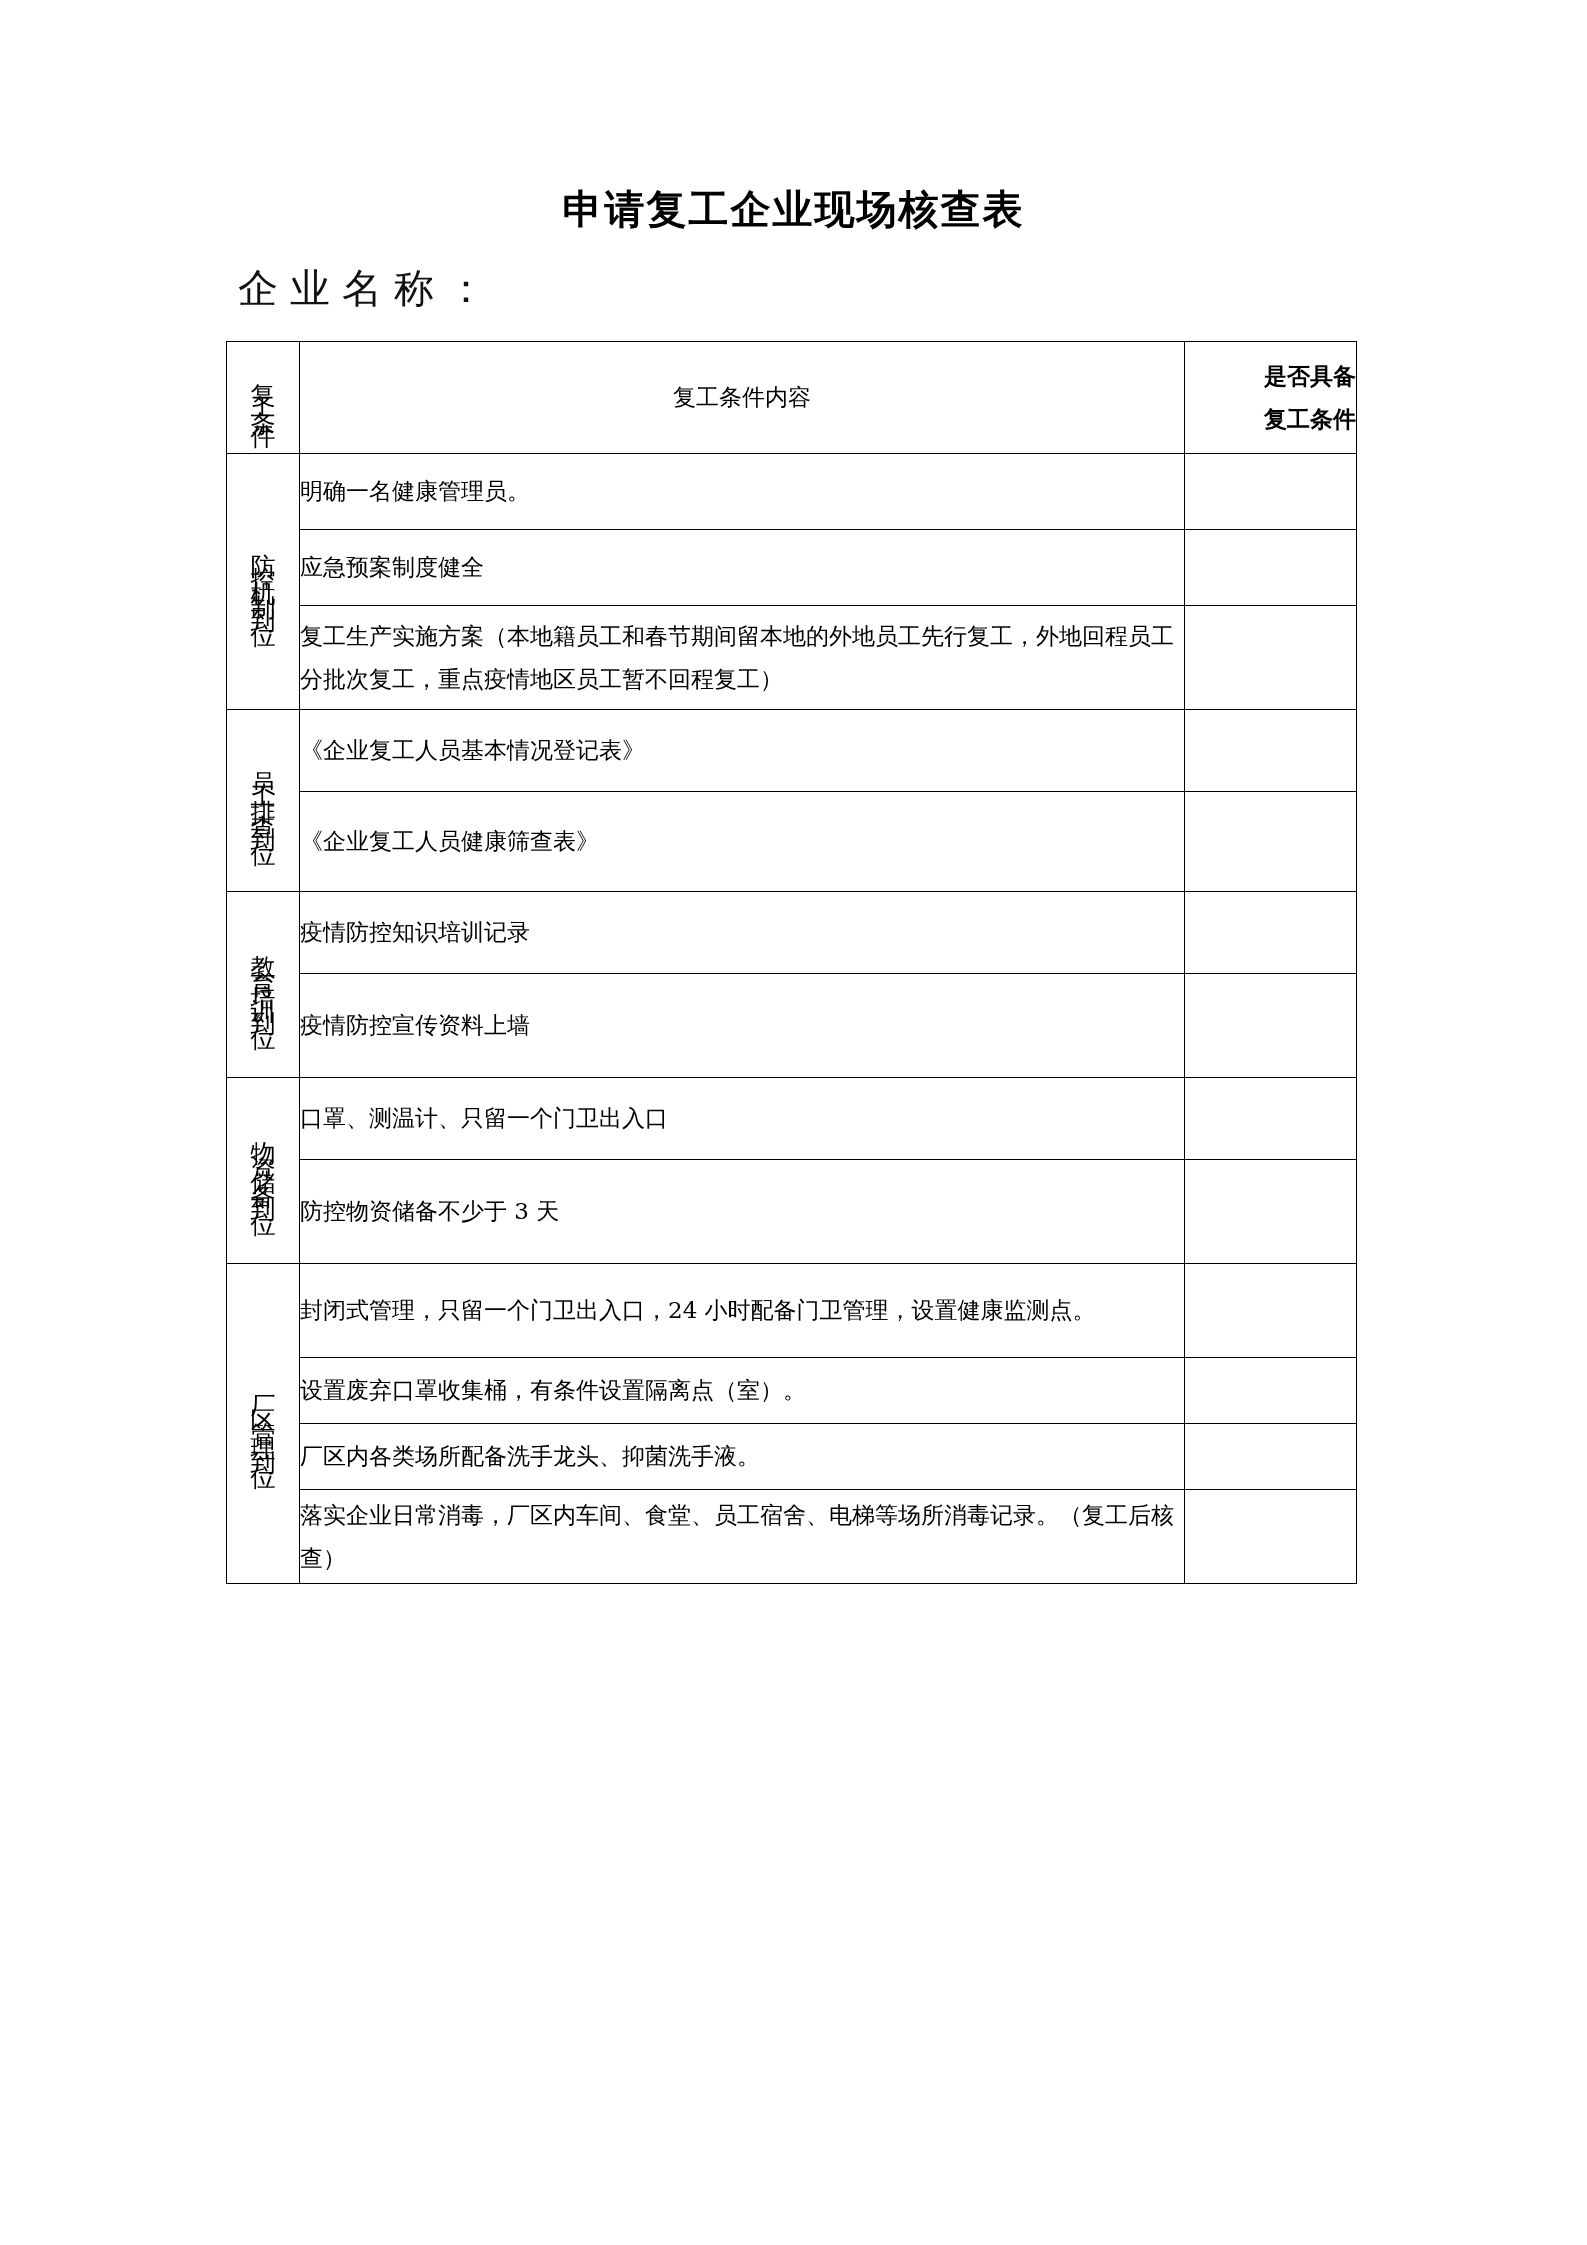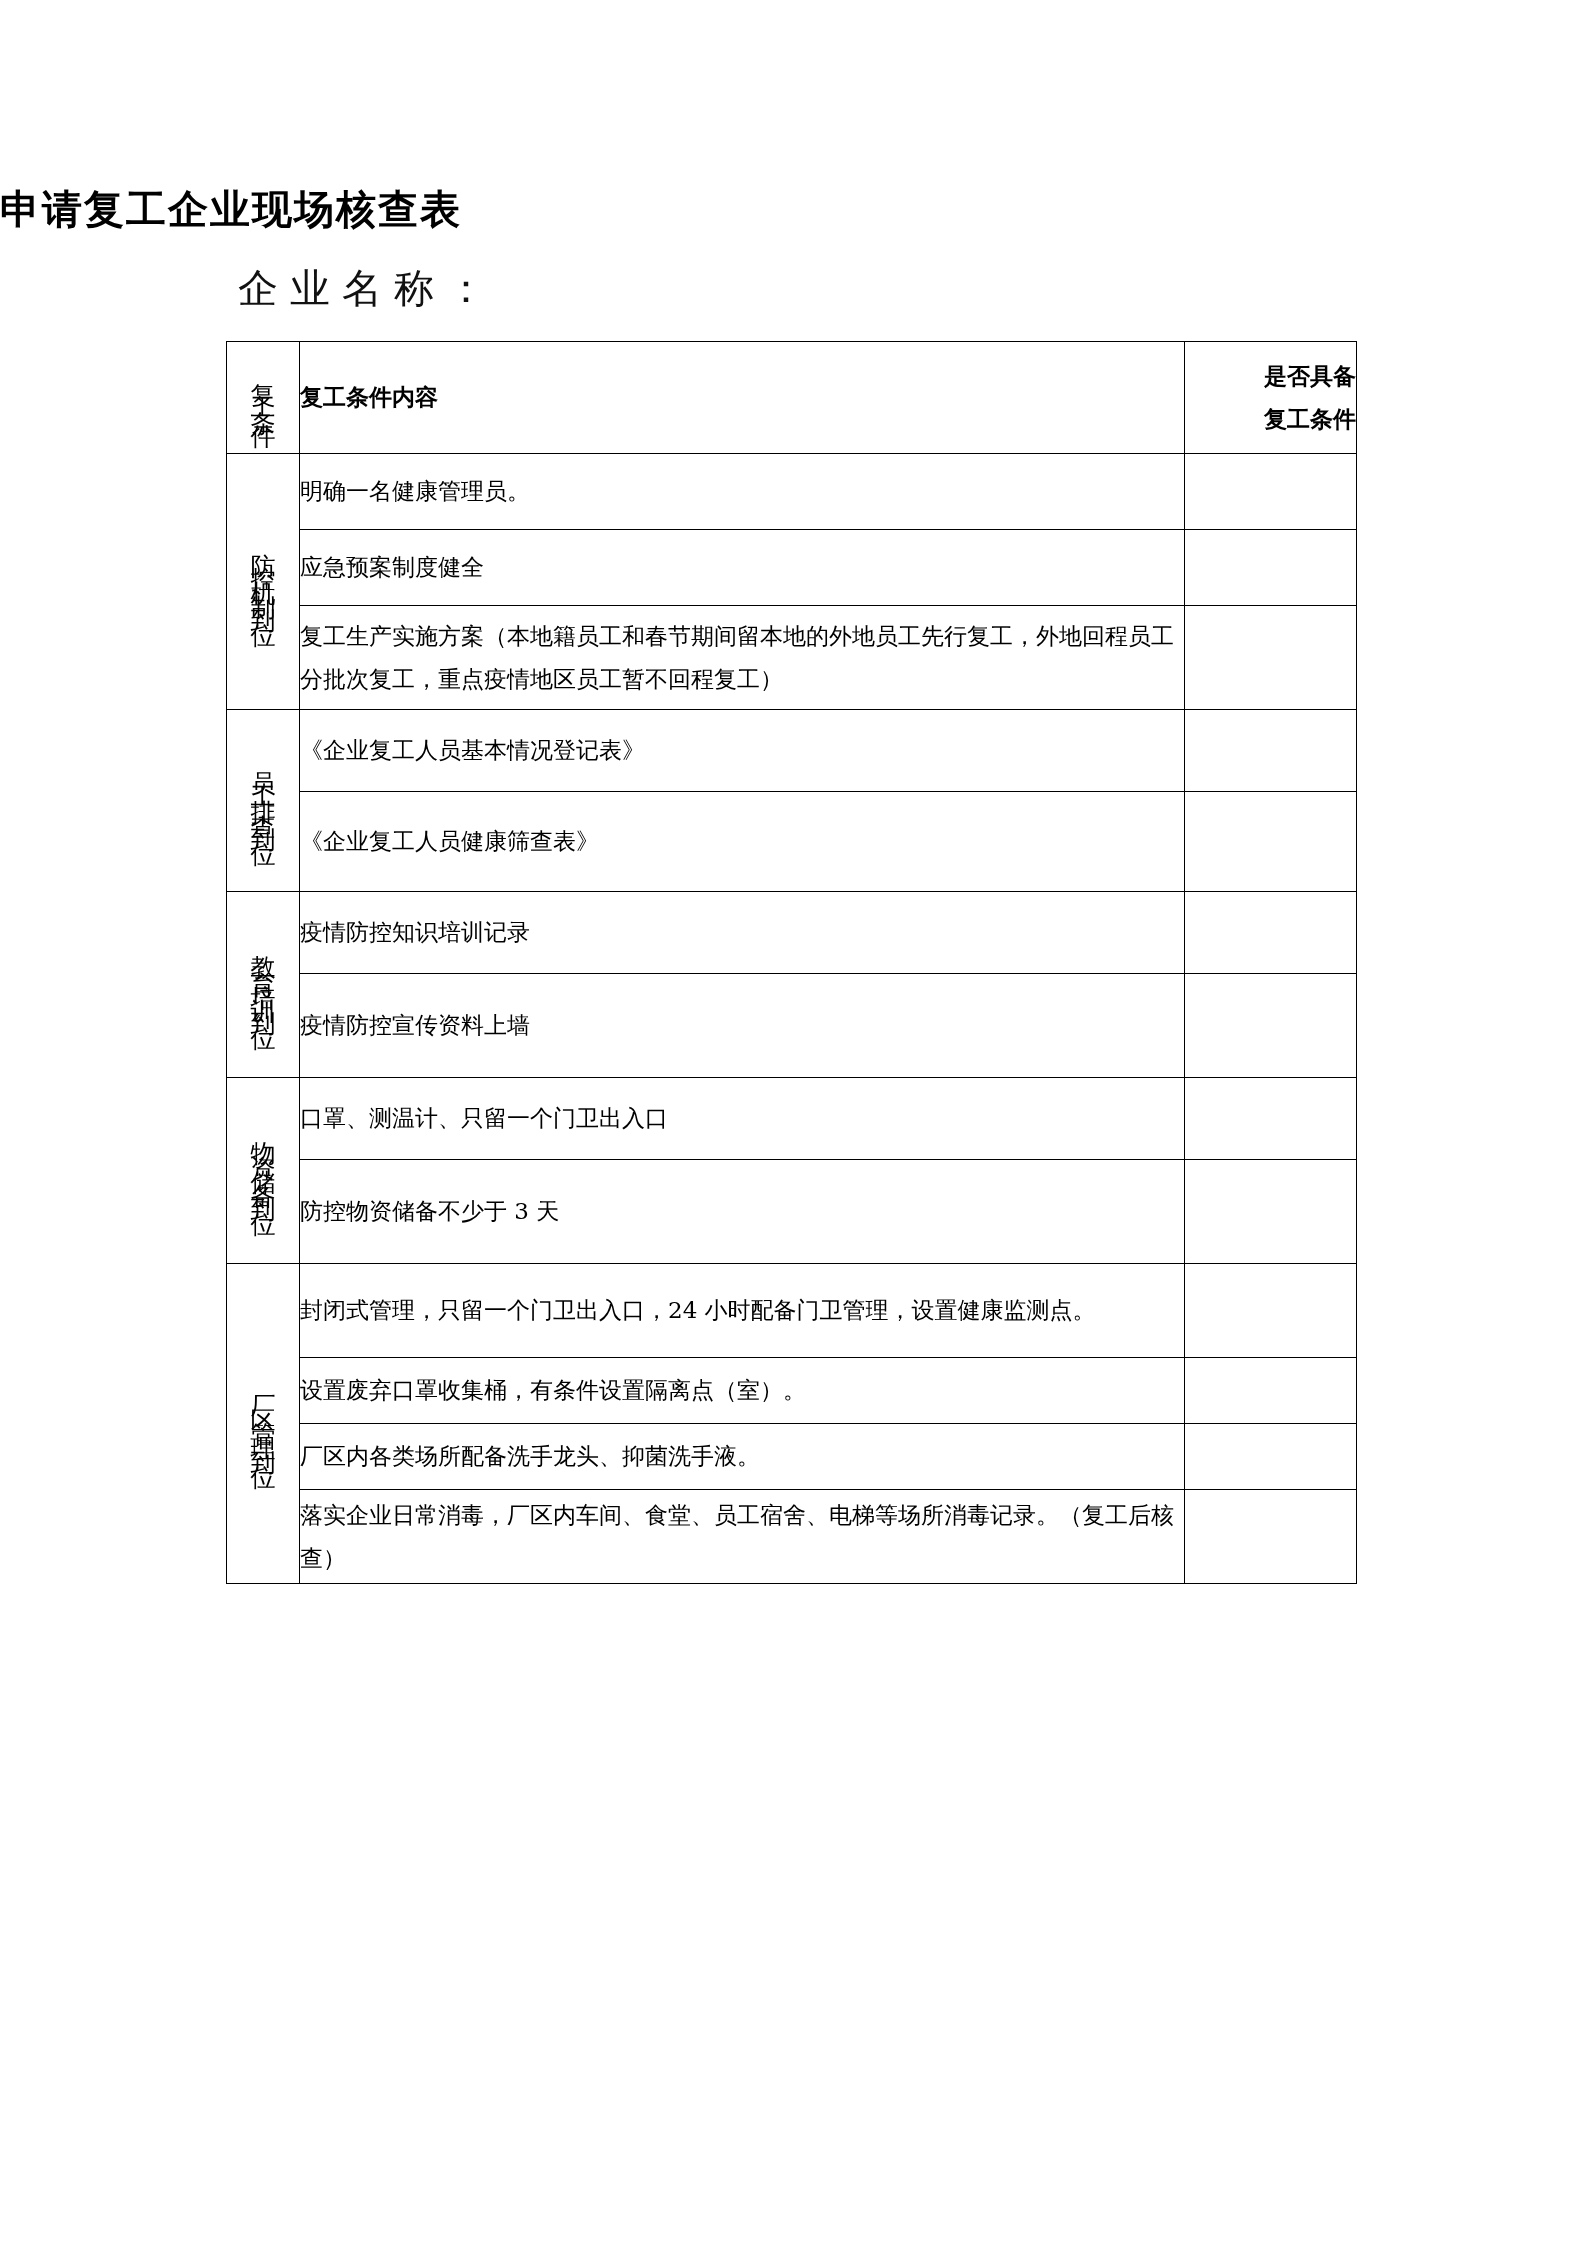--- a/index.html
+++ b/index.html
@@ -20,21 +20,21 @@
     height: 2245px;
     box-sizing: border-box;
     padding: 0;
     background: #fff;
   }
   .doc-title {
     position: absolute;
     top: 185px;
     left: 0;
     width: 1587px;
-    text-align: left;
+    text-align: center;
     font-size: 40px;
     font-weight: bold;
     letter-spacing: 2px;
     font-family: "DejaVu Serif", "Liberation Serif", serif;
     line-height: 1.2;
   }
   .company-line {
     position: absolute;
     top: 262px;
     left: 238px;
@@ -83,24 +83,24 @@
     text-align: left;
     vertical-align: middle;
     font-size: 24px;
     line-height: 1.9;
   }
   td.check {
     text-align: center;
     vertical-align: middle;
   }
   td.hdr-center {
-    text-align: left;
+    text-align: center;
     vertical-align: middle;
     font-size: 25px;
-    font-weight: bold;
+    font-weight: normal;
   }
   td.hdr-right {
     text-align: center;
     vertical-align: middle;
     font-size: 24px;
     font-weight: bold;
     line-height: 1.6;
   }
   .hdr-right-inner { display: block; text-align: right; }
 </style>

